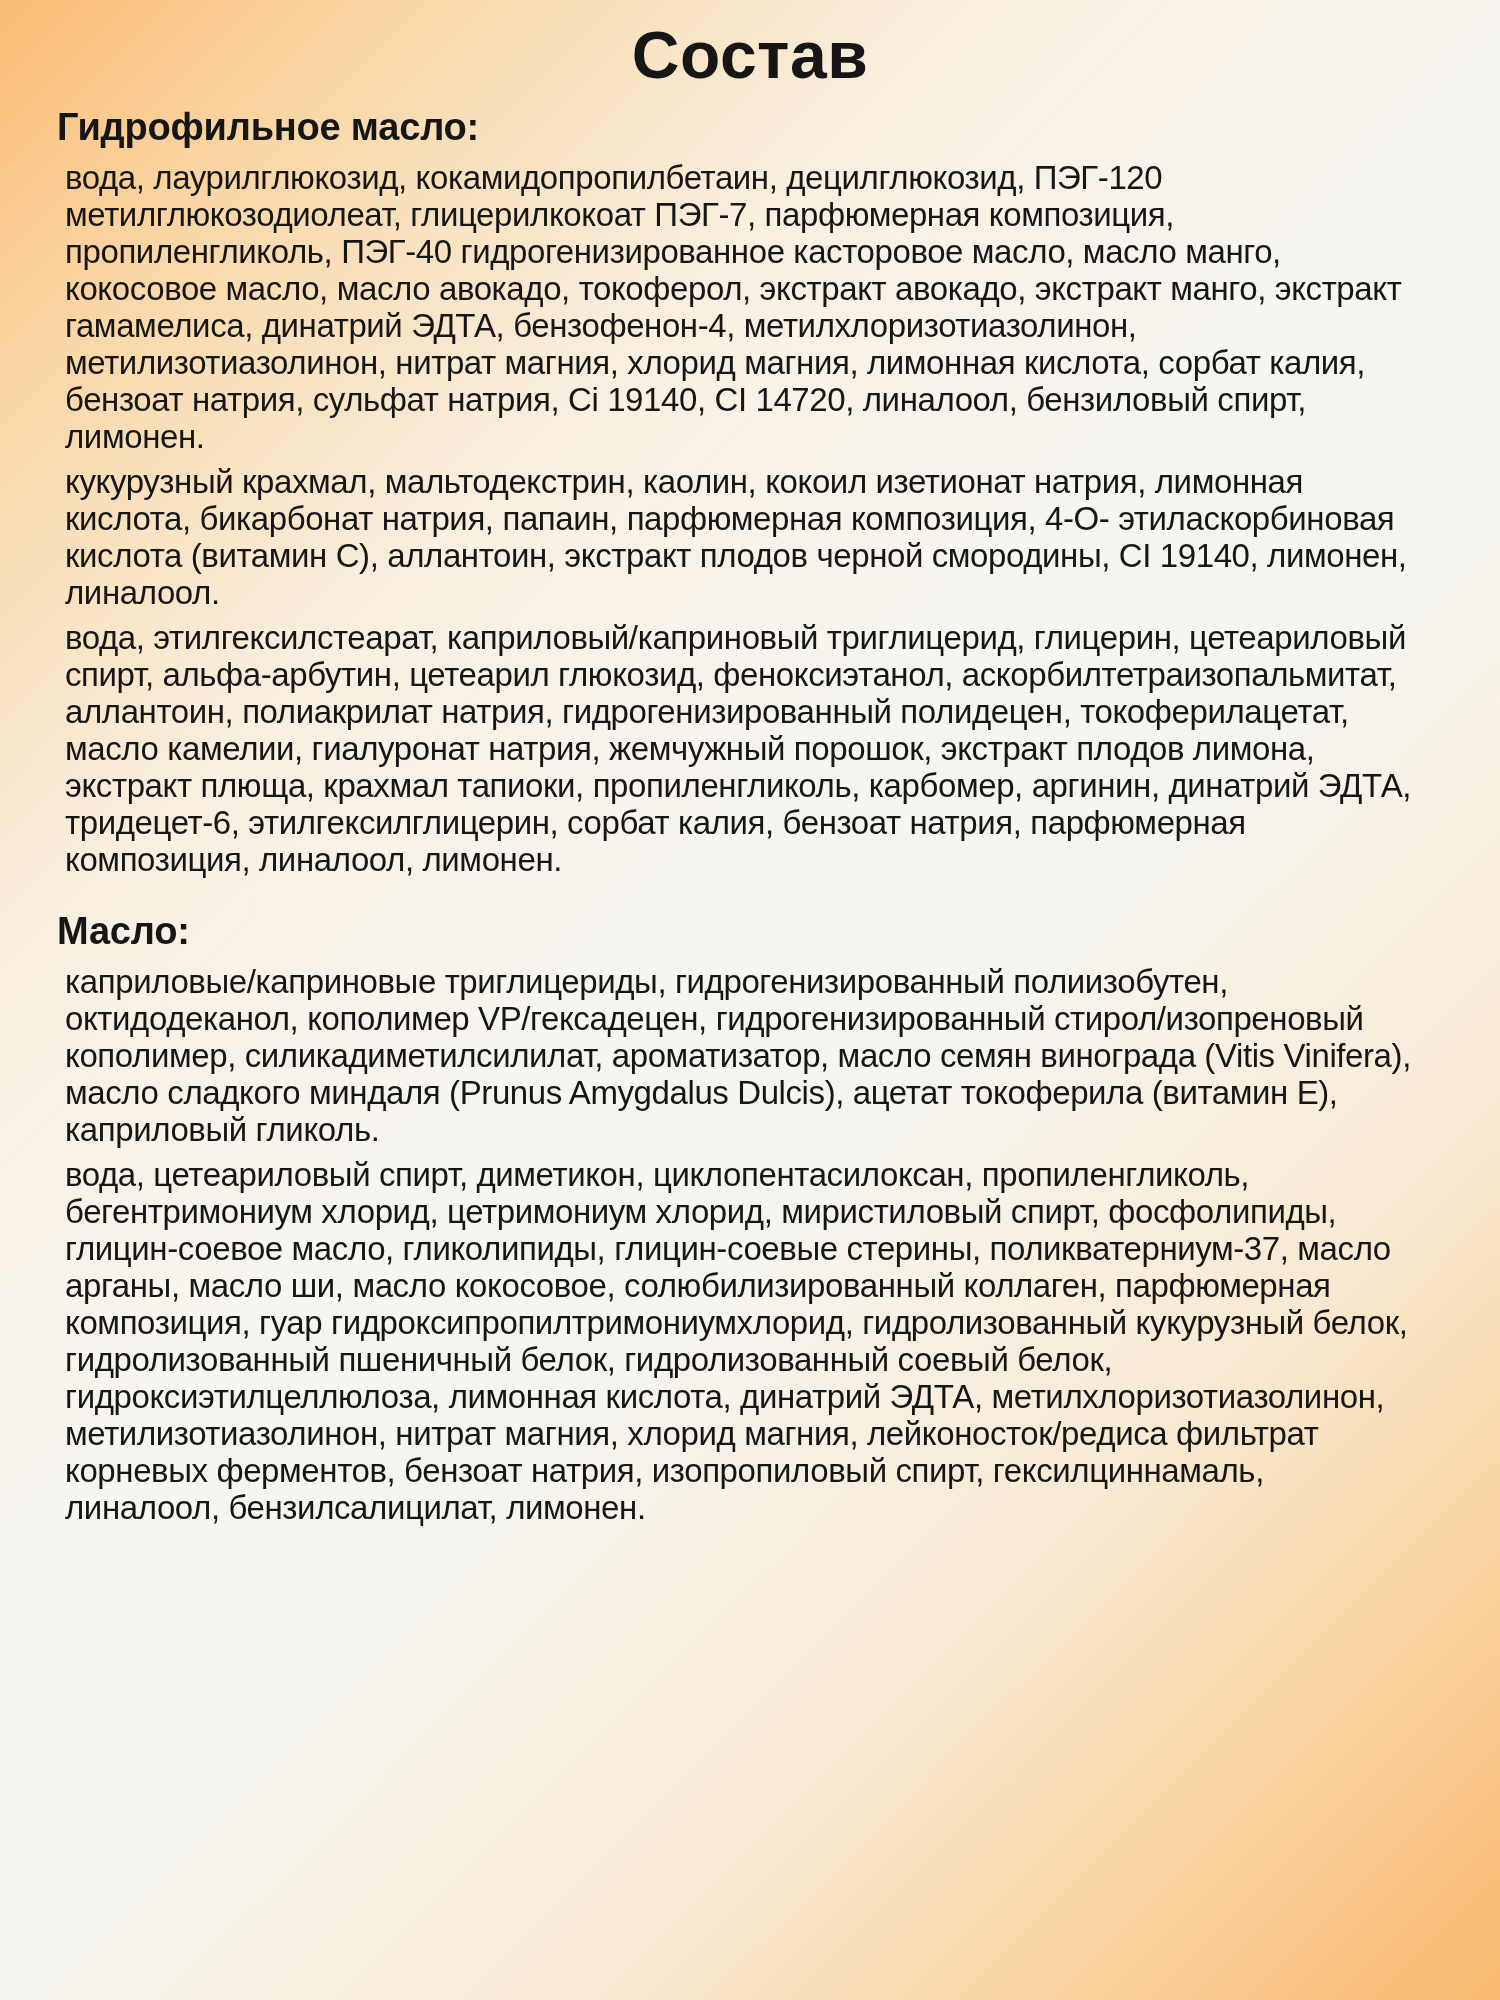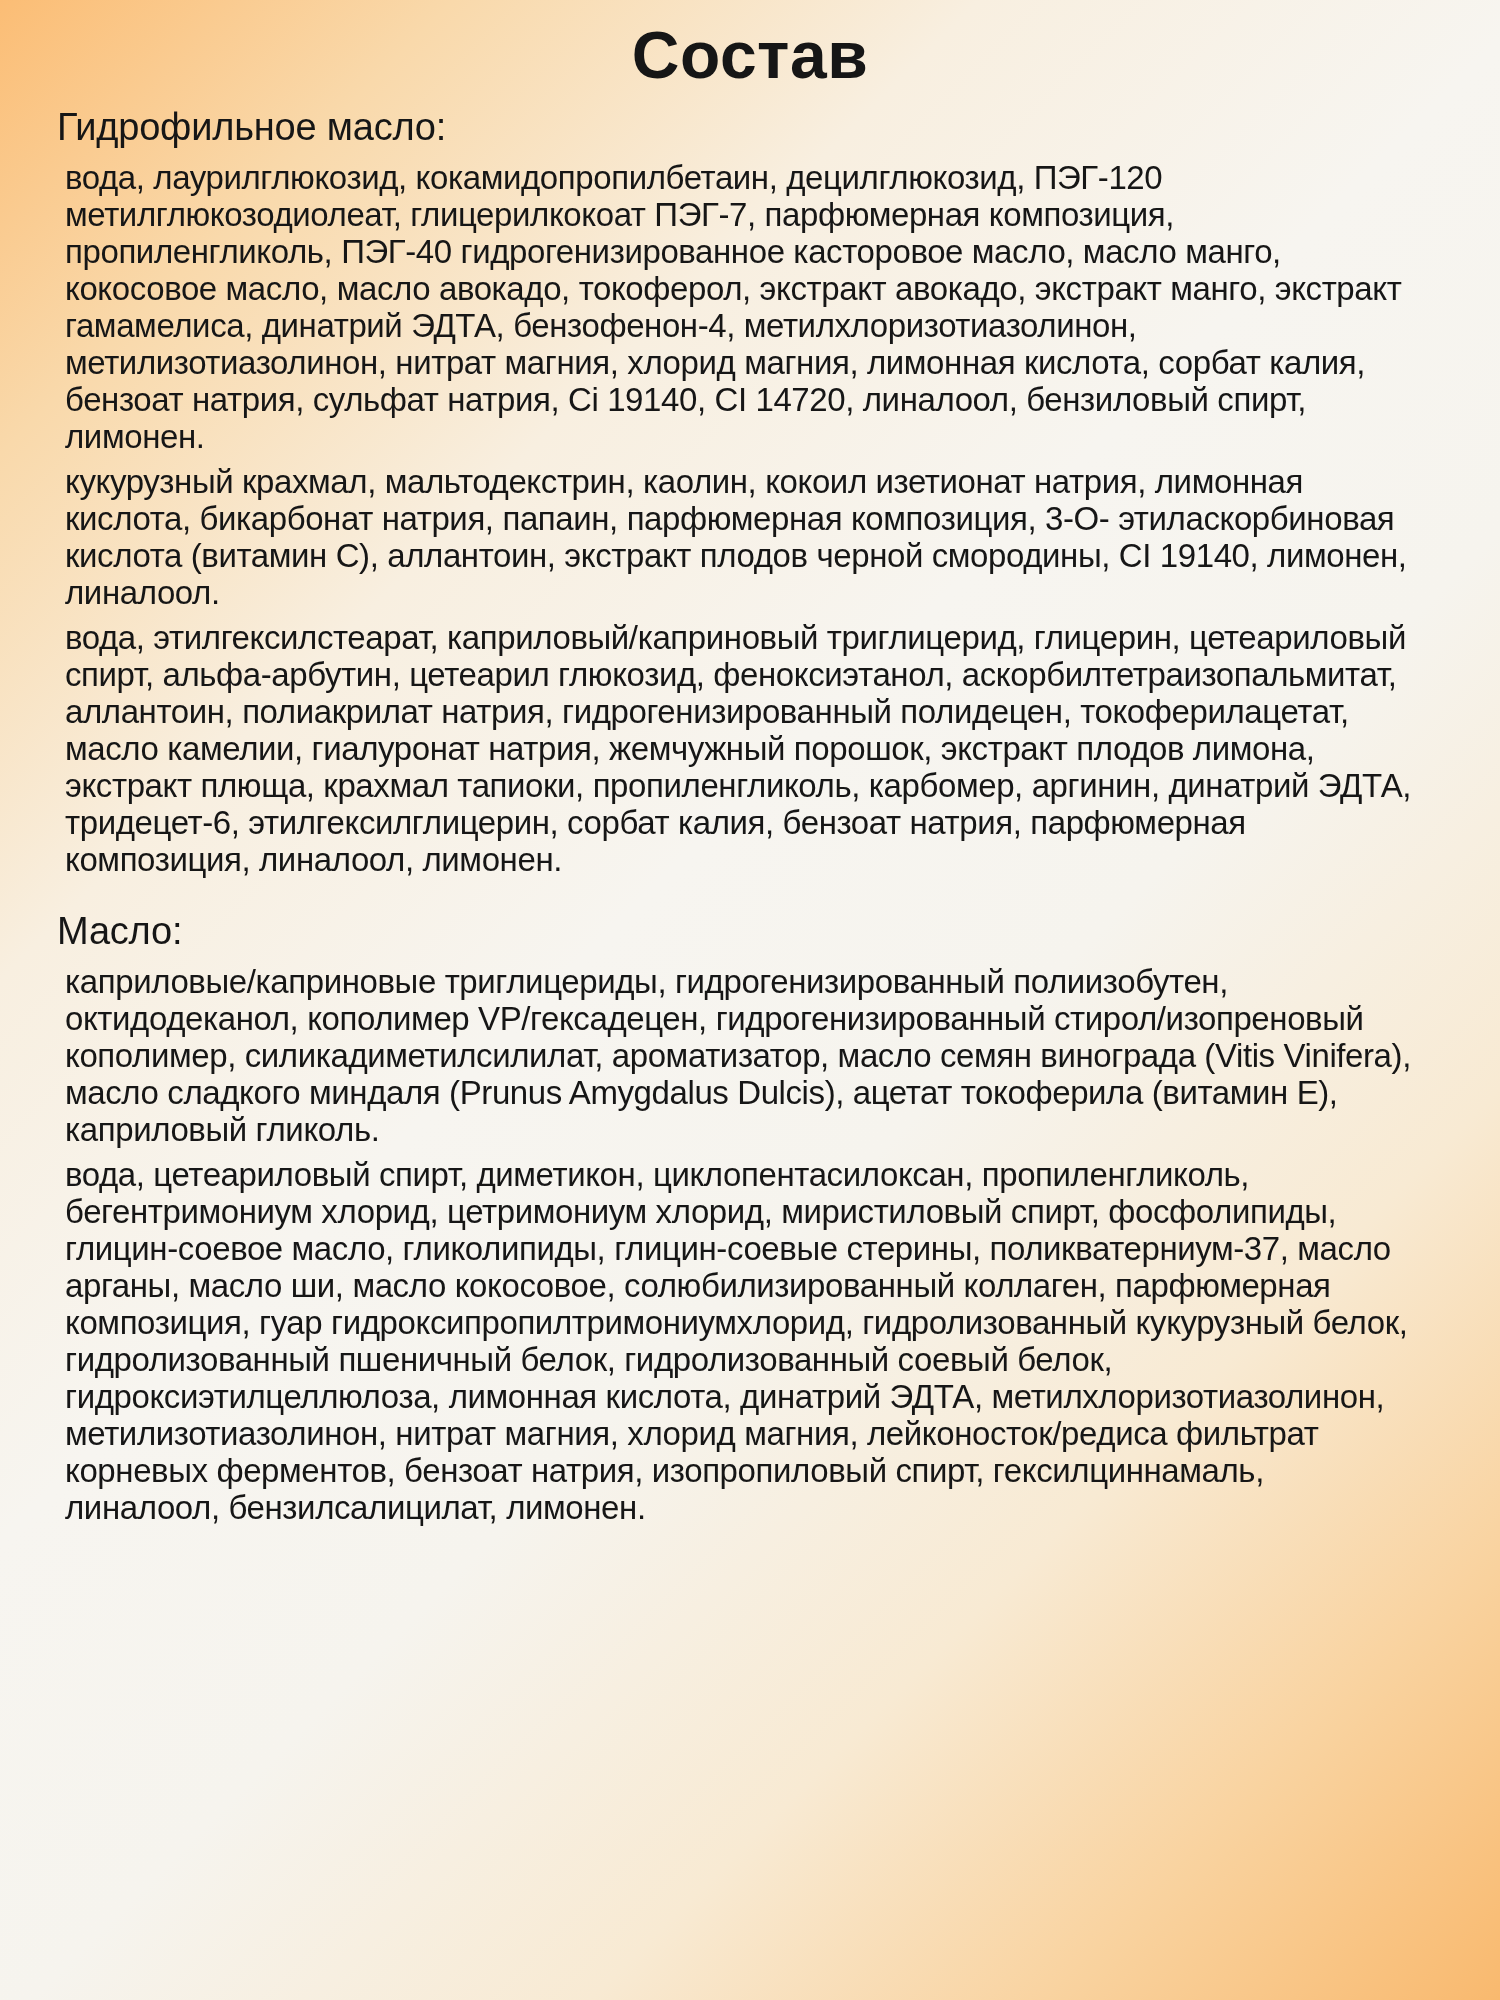--- a/index.html
+++ b/index.html
@@ -34,21 +34,21 @@
     font-size: 66px;
     line-height: 1;
     font-weight: 800;
     text-align: center;
     margin: 8px 0 0 0;
     letter-spacing: 0.5px;
   }
   .section-heading {
     font-size: 38px;
     line-height: 38px;
-    font-weight: 400;
+    font-weight: 700;
     margin: 34px 0 13px 0;
     letter-spacing: -0.2px;
   }
   .section:first-of-type .section-heading {
     margin-top: 20px;
   }
   .section-body {
     font-size: 33px;
     line-height: 37px;
     font-weight: 400;
@@ -62,21 +62,21 @@
 
 <div class="page">
   <h1 class="title">Состав</h1>
 
   <div class="section">
     <h2 class="section-heading">Гидрофильное масло:</h2>
     <p class="section-body">вода, лаурилглюкозид, кокамидопропилбетаин, децилглюкозид, ПЭГ-120 метилглюкозодиолеат, глицерилкокоат ПЭГ-7, парфюмерная композиция, пропиленгликоль, ПЭГ-40 гидрогенизированное касторовое масло, масло манго, кокосовое масло, масло авокадо, токоферол, экстракт авокадо, экстракт манго, экстракт гамамелиса, динатрий ЭДТА, бензофенон-4, метилхлоризотиазолинон, метилизотиазолинон, нитрат магния, хлорид магния, лимонная кислота, сорбат калия, бензоат натрия, сульфат натрия, Ci 19140, CI 14720, линалоол, бензиловый спирт, лимонен.</p>
   </div>
 
   <div class="section">
-    <p class="section-body">кукурузный крахмал, мальтодекстрин, каолин, кокоил изетионат натрия, лимонная кислота, бикарбонат натрия, папаин, парфюмерная композиция, 3-О- этиласкорбиновая кислота (витамин С), аллантоин, экстракт плодов черной смородины, CI 19140, лимонен, линалоол.</p>
+    <p class="section-body">кукурузный крахмал, мальтодекстрин, каолин, кокоил изетионат натрия, лимонная кислота, бикарбонат натрия, папаин, парфюмерная композиция, 4-О- этиласкорбиновая кислота (витамин С), аллантоин, экстракт плодов черной смородины, CI 19140, лимонен, линалоол.</p>
   </div>
 
   <div class="section">
     <p class="section-body">вода, этилгексилстеарат, каприловый/каприновый триглицерид, глицерин, цетеариловый спирт, альфа-арбутин, цетеарил глюкозид, феноксиэтанол, аскорбилтетраизопальмитат, аллантоин, полиакрилат натрия, гидрогенизированный полидецен, токоферилацетат, масло камелии, гиалуронат натрия, жемчужный порошок, экстракт плодов лимона, экстракт плюща, крахмал тапиоки, пропиленгликоль, карбомер, аргинин, динатрий ЭДТА, тридецет-6, этилгексилглицерин, сорбат калия, бензоат натрия, парфюмерная композиция, линалоол, лимонен.</p>
   </div>
 
   <div class="section">
     <h2 class="section-heading">Масло:</h2>
     <p class="section-body">каприловые/каприновые триглицериды, гидрогенизированный полиизобутен, октидодеканол, кополимер VP/гексадецен, гидрогенизированный стирол/изопреновый кополимер, силикадиметилсилилат, ароматизатор, масло семян винограда (Vitis Vinifera), масло сладкого миндаля (Prunus Amygdalus Dulcis), ацетат токоферила (витамин Е), каприловый гликоль.</p>
   </div>

